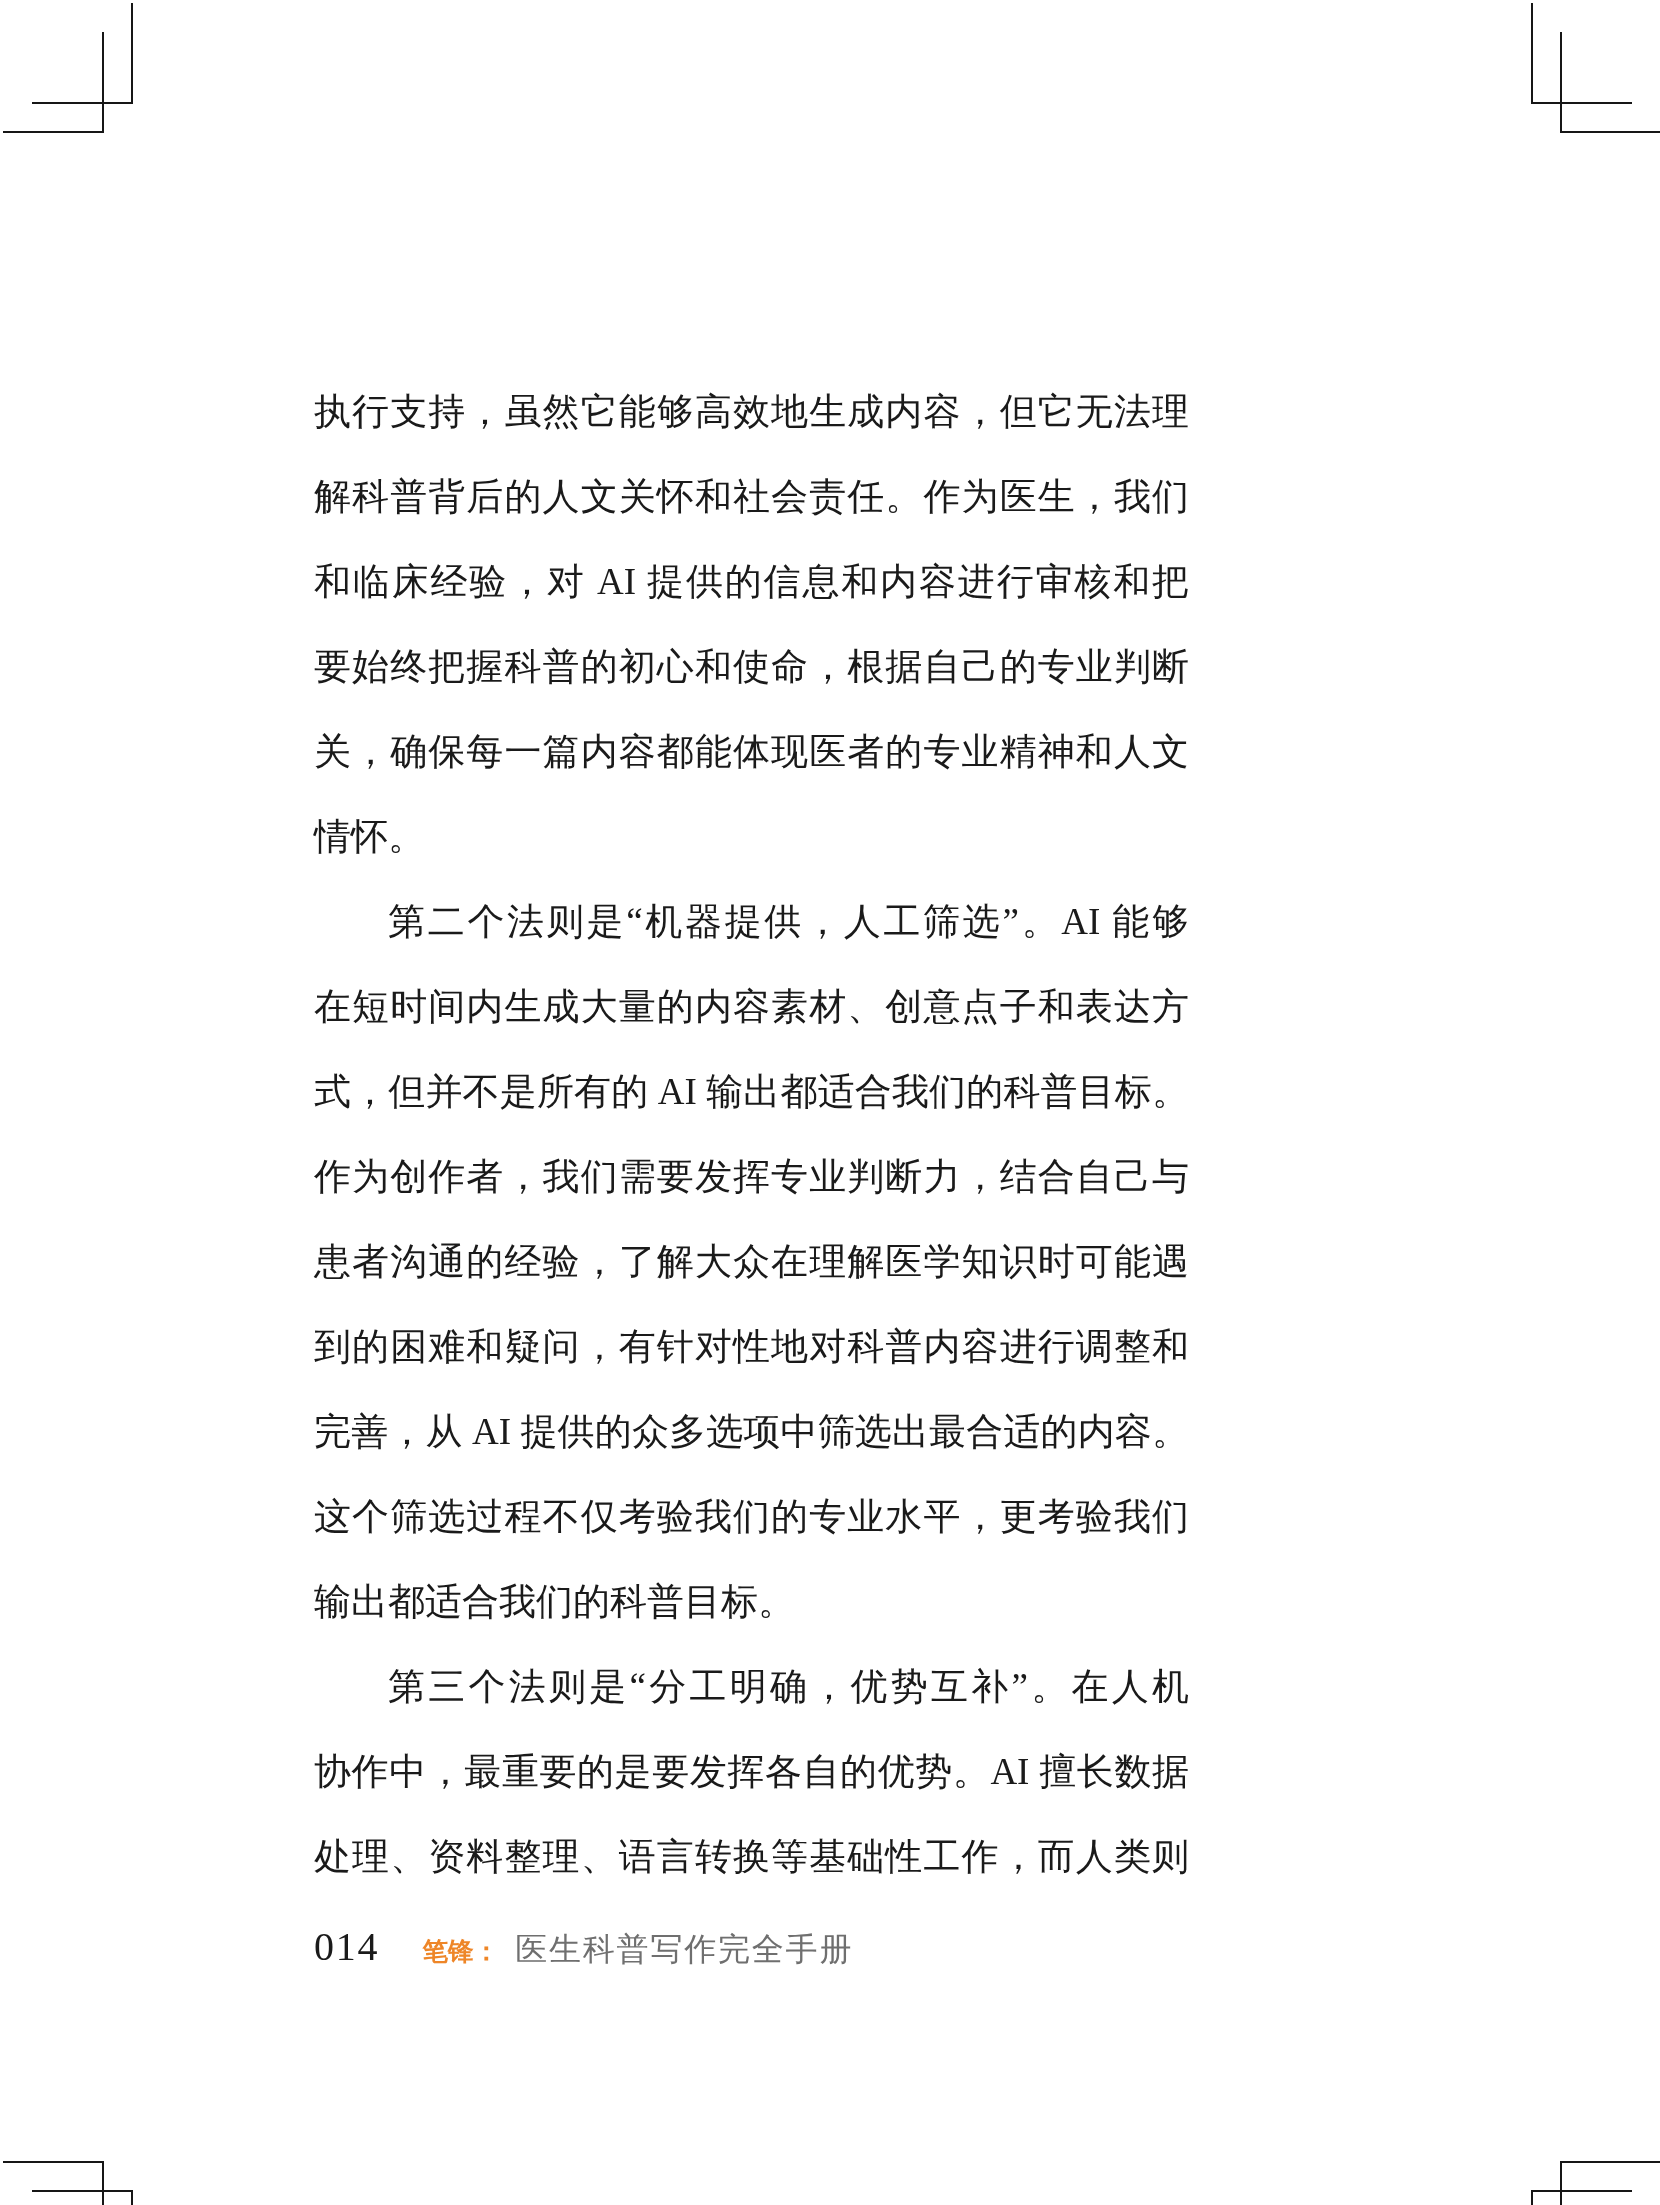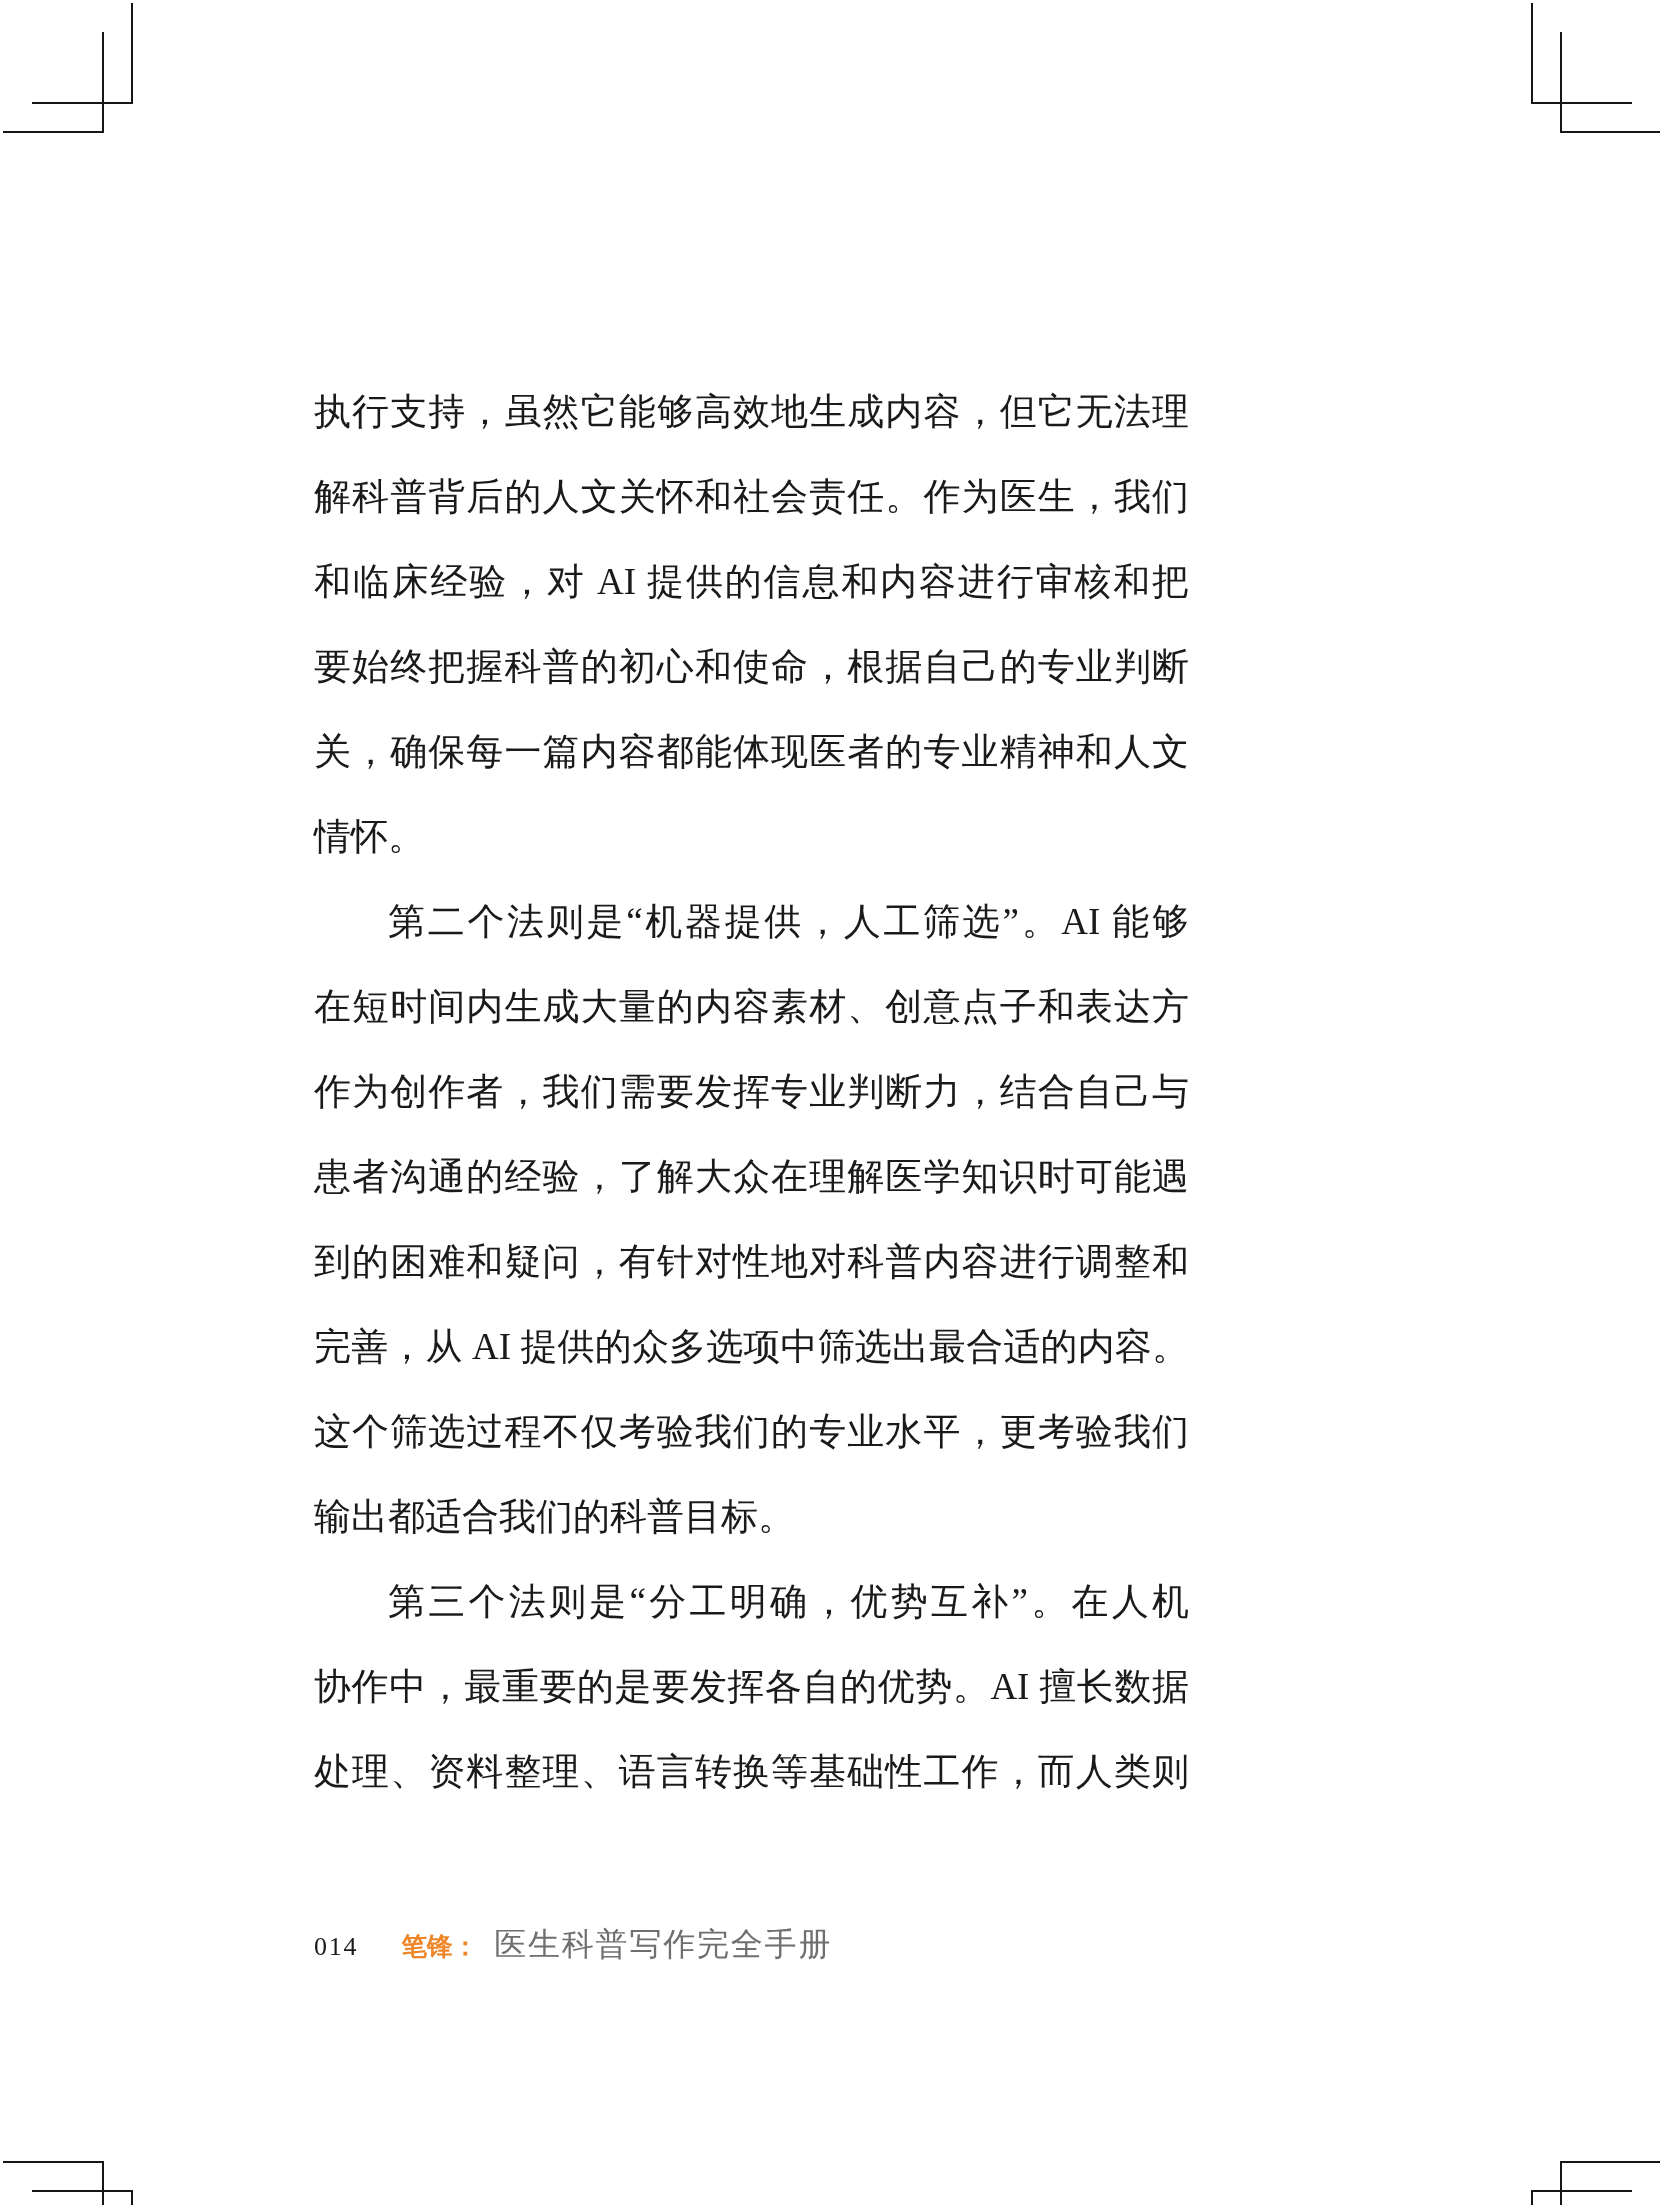--- a/index.html
+++ b/index.html
@@ -66,21 +66,21 @@
   
   .footer {
     position: absolute;
     left: 310px;
     top: 1919px;
     display: flex;
     align-items: baseline;
   }
   .page-number {
     font-family: "Liberation Serif", "DejaVu Serif", serif;
-    font-size: 26px;
+    font-size: 40px;
     letter-spacing: 1.8px;
     color: var(--body-text);
   }
   .series-label {
     margin-left: 42px;
     font-family: "Liberation Sans", "DejaVu Sans", sans-serif;
     font-weight: bold;
     font-size: 25.6px;
     color: var(--accent-orange);
   }
@@ -118,20 +118,21 @@
 
 <div class="text-block">
   <div class="line">执行支持，虽然它能够高效地生成内容，但它无法理</div>
   <div class="line">解科普背后的人文关怀和社会责任。作为医生，我们</div>
   <div class="line">和临床经验，对 AI 提供的信息和内容进行审核和把</div>
   <div class="line">要始终把握科普的初心和使命，根据自己的专业判断</div>
   <div class="line">关，确保每一篇内容都能体现医者的专业精神和人文</div>
   <div class="line short">情怀。</div>
   <div class="line indent">第二个法则是“机器提供，人工筛选”。AI 能够</div>
   <div class="line">在短时间内生成大量的内容素材、创意点子和表达方</div>
+  <div class="line">式，但并不是所有的 AI 输出都适合我们的科普目标。</div>
   <div class="line">作为创作者，我们需要发挥专业判断力，结合自己与</div>
   <div class="line">患者沟通的经验，了解大众在理解医学知识时可能遇</div>
   <div class="line">到的困难和疑问，有针对性地对科普内容进行调整和</div>
   <div class="line">完善，从 AI 提供的众多选项中筛选出最合适的内容。</div>
   <div class="line">这个筛选过程不仅考验我们的专业水平，更考验我们</div>
   <div class="line short">输出都适合我们的科普目标。</div>
   <div class="line indent">第三个法则是“分工明确，优势互补”。在人机</div>
   <div class="line">协作中，最重要的是要发挥各自的优势。AI 擅长数据</div>
   <div class="line">处理、资料整理、语言转换等基础性工作，而人类则</div>
 </div>

